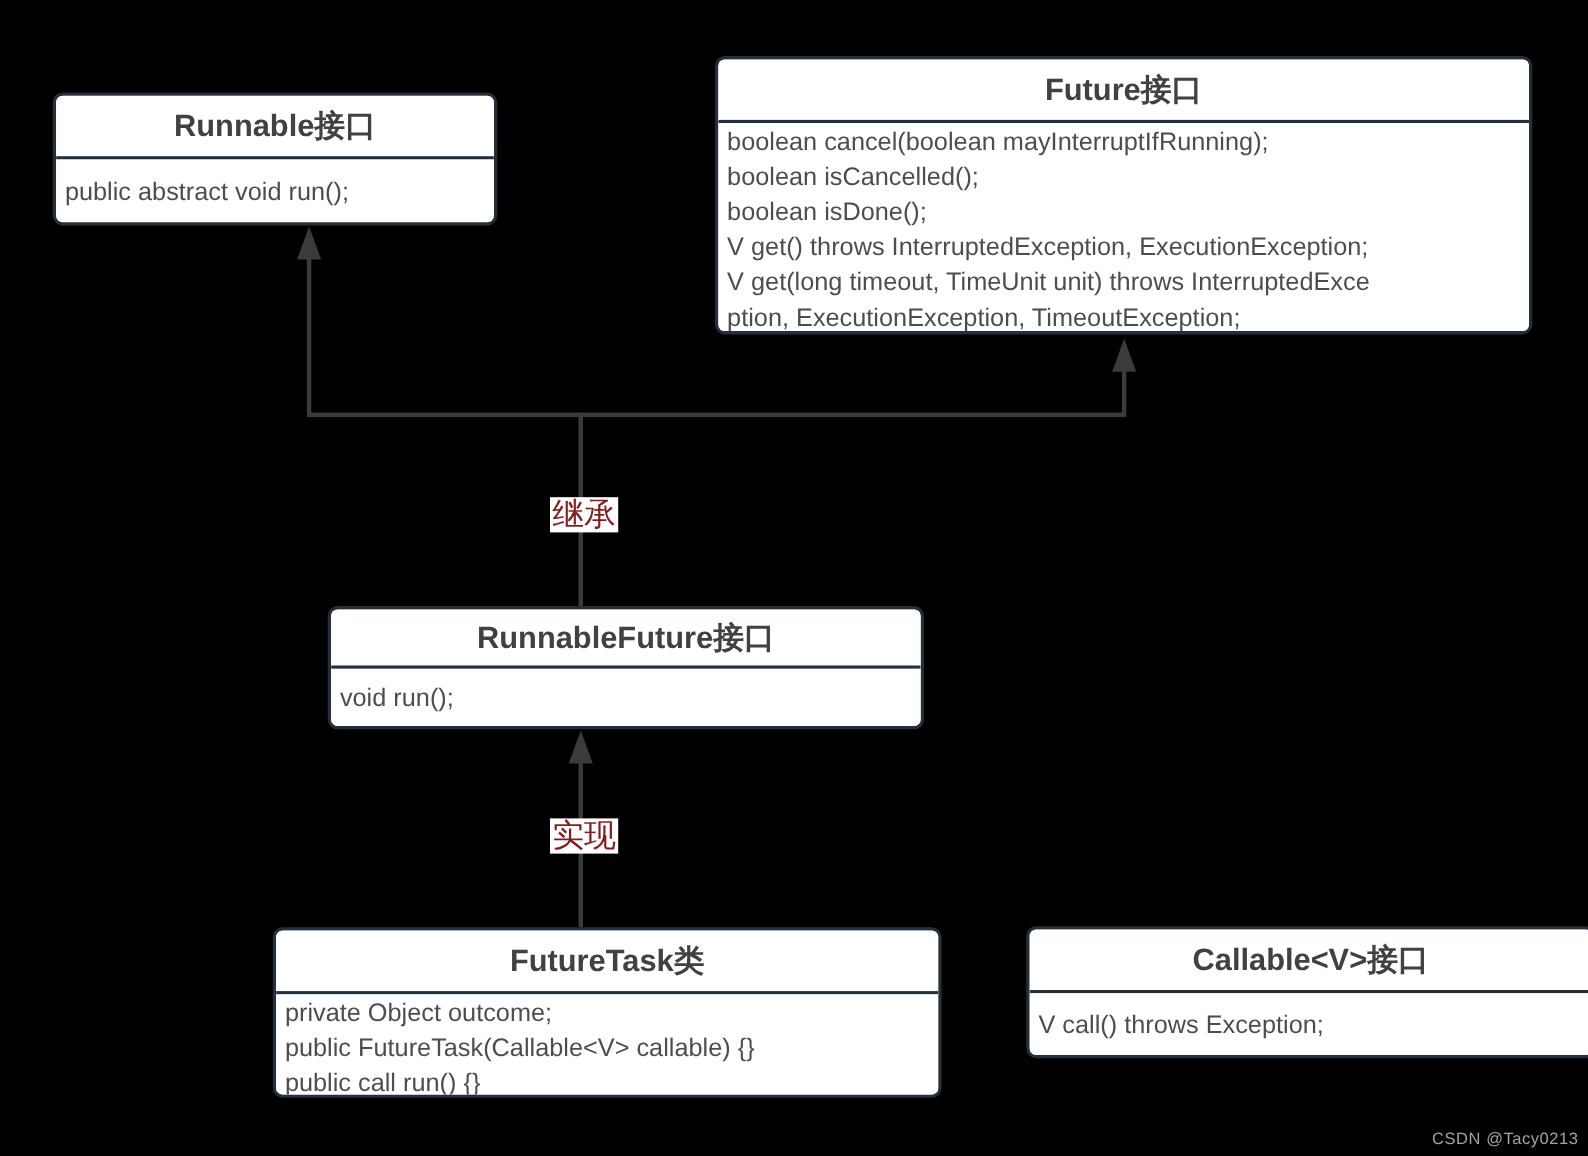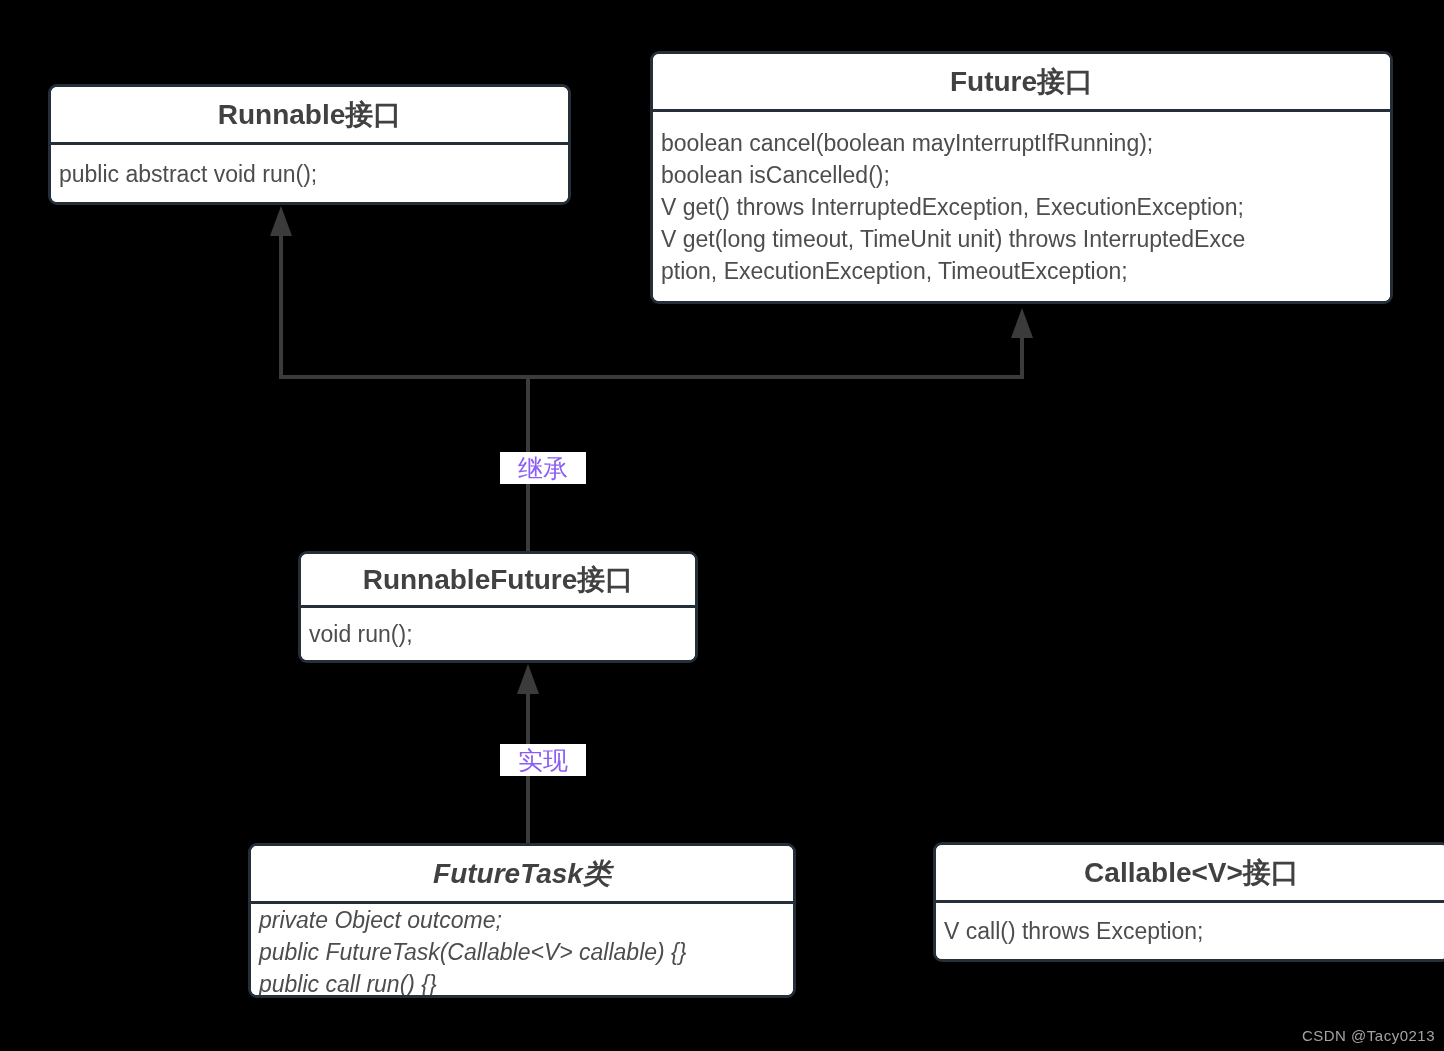--- a/index.html
+++ b/index.html
@@ -54,41 +54,41 @@
     color: #4d4d4d;
     background: #ffffff;
   }
   .code-line {
     line-height: 32px;
     white-space: nowrap;
   }
   .edge-label {
     position: absolute;
     background: #ffffff;
-    color: #8b5cf6;
-    font-size: 25px;
+    color: #7f1d1d;
+    font-size: 29px;
     line-height: 32px;
-    padding: 0 18px;
+    padding: 0 2px;
     white-space: nowrap;
   }
   .watermark {
     position: absolute;
     right: 9px;
     bottom: 7px;
     font-size: 15px;
     color: #a3a3a3;
     letter-spacing: 0.5px;
   }
 
   
-  #node-runnable        { left: 48px;  top: 84px;  width: 523px; height: 121px; }
+  #node-runnable        { left: 48px;  top: 84px;  width: 404px; height: 121px; }
   #node-future          { left: 650px; top: 51px;  width: 743px; height: 253px; }
-  #node-runnable-future { left: 298px; top: 551px; width: 400px; height: 112px; }
+  #node-runnable-future { left: 298px; top: 551px; width: 542px; height: 112px; }
   #node-runnable-future .node-title { height: 51px; }
-  #node-future-task     { left: 248px; top: 843px; width: 548px; height: 155px; font-style: italic; }
+  #node-future-task     { left: 248px; top: 843px; width: 608px; height: 155px; }
   #node-callable        { left: 933px; top: 842px; width: 517px; height: 120px; }
 
   #label-extends    { left: 500px; top: 452px; }
   #label-implements { left: 500px; top: 744px; }
 </style>
 </head>
 <body>
 
 <div class="canvas">
 
@@ -108,20 +108,21 @@
     <div class="node-body">
       <div class="code-line">public abstract void run();</div>
     </div>
   </div>
 
   <div class="node" id="node-future">
     <div class="node-title">Future接口</div>
     <div class="node-body">
       <div class="code-line">boolean cancel(boolean mayInterruptIfRunning);</div>
       <div class="code-line">boolean isCancelled();</div>
+      <div class="code-line">boolean isDone();</div>
       <div class="code-line">V get() throws InterruptedException, ExecutionException;</div>
       <div class="code-line">V get(long timeout, TimeUnit unit) throws InterruptedExce</div>
       <div class="code-line">ption, ExecutionException, TimeoutException;</div>
     </div>
   </div>
 
   <div class="node" id="node-runnable-future">
     <div class="node-title">RunnableFuture接口</div>
     <div class="node-body">
       <div class="code-line">void run();</div>

